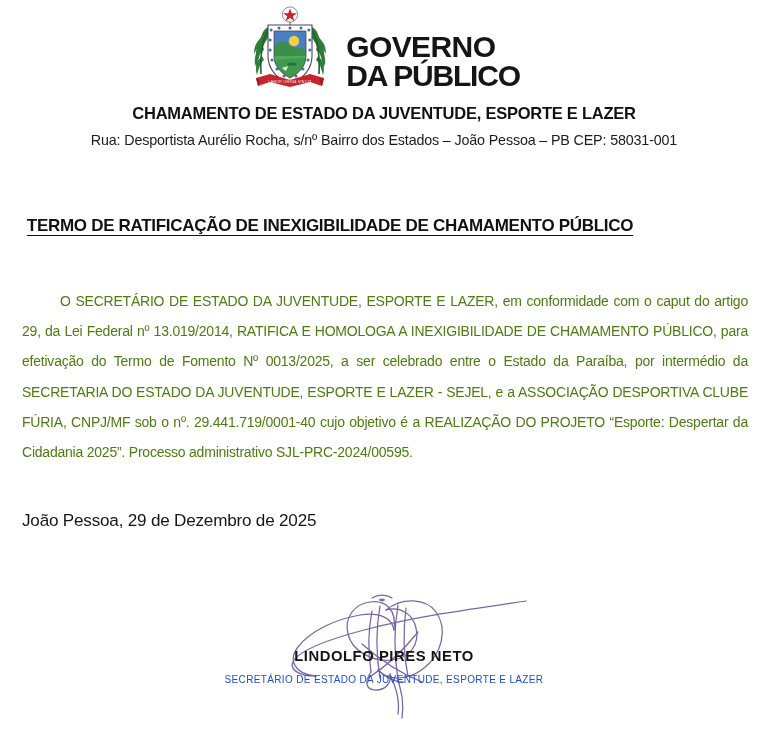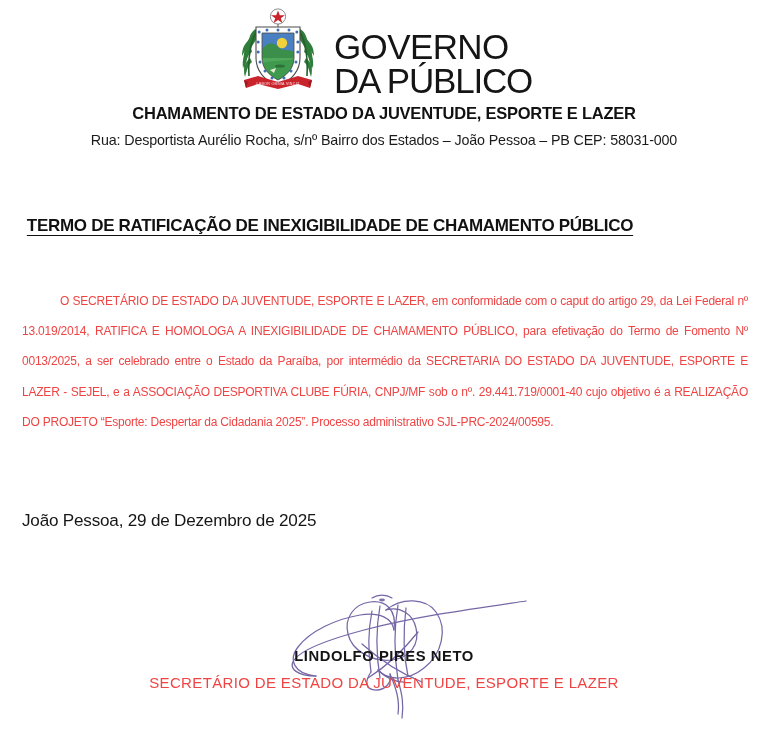--- a/index.html
+++ b/index.html
@@ -30,22 +30,22 @@
     justify-content: center;
     gap: 14px;
   }
   .brasao {
     width: 84px;
     height: 88px;
     flex: 0 0 auto;
   }
   .gov-wordmark {
     font-family: "Liberation Sans", sans-serif;
-    font-weight: normal;
-    font-size: 35px;
+    font-weight: bold;
+    font-size: 30px;
     line-height: 0.96;
     letter-spacing: -0.6px;
     color: #151515;
     padding-top: 2px;
     margin-top: 22px;
   }
   .gov-wordmark .l2 { letter-spacing: -1.2px; }
 
   
   .org-block {
@@ -84,26 +84,26 @@
     text-underline-offset: 3.5px;
     color: #111;
   }
 
   
   .body-text {
     position: absolute;
     top: 286px;
     left: 22px;
     width: 726px;
-    font-size: 12px;
+    font-size: 14px;
     line-height: 30.2px;
     text-align: justify;
     text-align-last: left;
     letter-spacing: -0.22px;
-    color: #ef4444;
+    color: #4d7c0f;
     text-indent: 38px;
     hyphens: none;
   }
 
   
   .date-line {
     position: absolute;
     top: 511px;
     left: 22px;
     width: 726px;
@@ -136,23 +136,23 @@
     text-align: center;
   }
   .signer-name {
     font-weight: bold;
     font-size: 14.8px;
     letter-spacing: 0.55px;
     color: #141414;
   }
   .signer-role {
     margin-top: 10px;
-    font-size: 15px;
+    font-size: 10px;
     letter-spacing: 0.35px;
-    color: #ef4444;
+    color: #1d4ed8;
   }
 </style>
 </head>
 <body>
 
 <div id="page">
 
   <div class="letterhead">
 
     <svg class="brasao" viewBox="0 0 84 88">
@@ -225,21 +225,21 @@
     </svg>
 
     <div class="gov-wordmark">
       <div class="l1">GOVERNO</div>
       <div class="l2">DA PÚBLICO</div>
     </div>
   </div>
 
   <div class="org-block">
     <div class="org-name">CHAMAMENTO DE ESTADO DA JUVENTUDE, ESPORTE E LAZER</div>
-    <div class="org-address">Rua: Desportista Aurélio Rocha, s/nº Bairro dos Estados – João Pessoa – PB CEP: 58031-000</div>
+    <div class="org-address">Rua: Desportista Aurélio Rocha, s/nº Bairro dos Estados – João Pessoa – PB CEP: 58031-001</div>
   </div>
 
   <div class="doc-title">
     <span>TERMO DE RATIFICAÇÃO DE INEXIGIBILIDADE DE CHAMAMENTO PÚBLICO</span>
   </div>
 
   <div class="body-text">O SECRETÁRIO DE ESTADO DA JUVENTUDE, ESPORTE E LAZER, em conformidade com o caput do artigo 29, da Lei Federal nº 13.019/2014, RATIFICA E HOMOLOGA A INEXIGIBILIDADE DE CHAMAMENTO PÚBLICO, para efetivação do Termo de Fomento Nº 0013/2025, a ser celebrado entre o Estado da Paraíba, por intermédio da SECRETARIA DO ESTADO DA JUVENTUDE, ESPORTE E LAZER - SEJEL, e a ASSOCIAÇÃO DESPORTIVA CLUBE FÚRIA, CNPJ/MF sob o nº. 29.441.719/0001-40 cujo objetivo é a REALIZAÇÃO DO PROJETO “Esporte: Despertar da Cidadania 2025”. Processo administrativo SJL-PRC-2024/00595.</div>
 
   <div class="date-line">João Pessoa, 29 de Dezembro de 2025</div>
 

